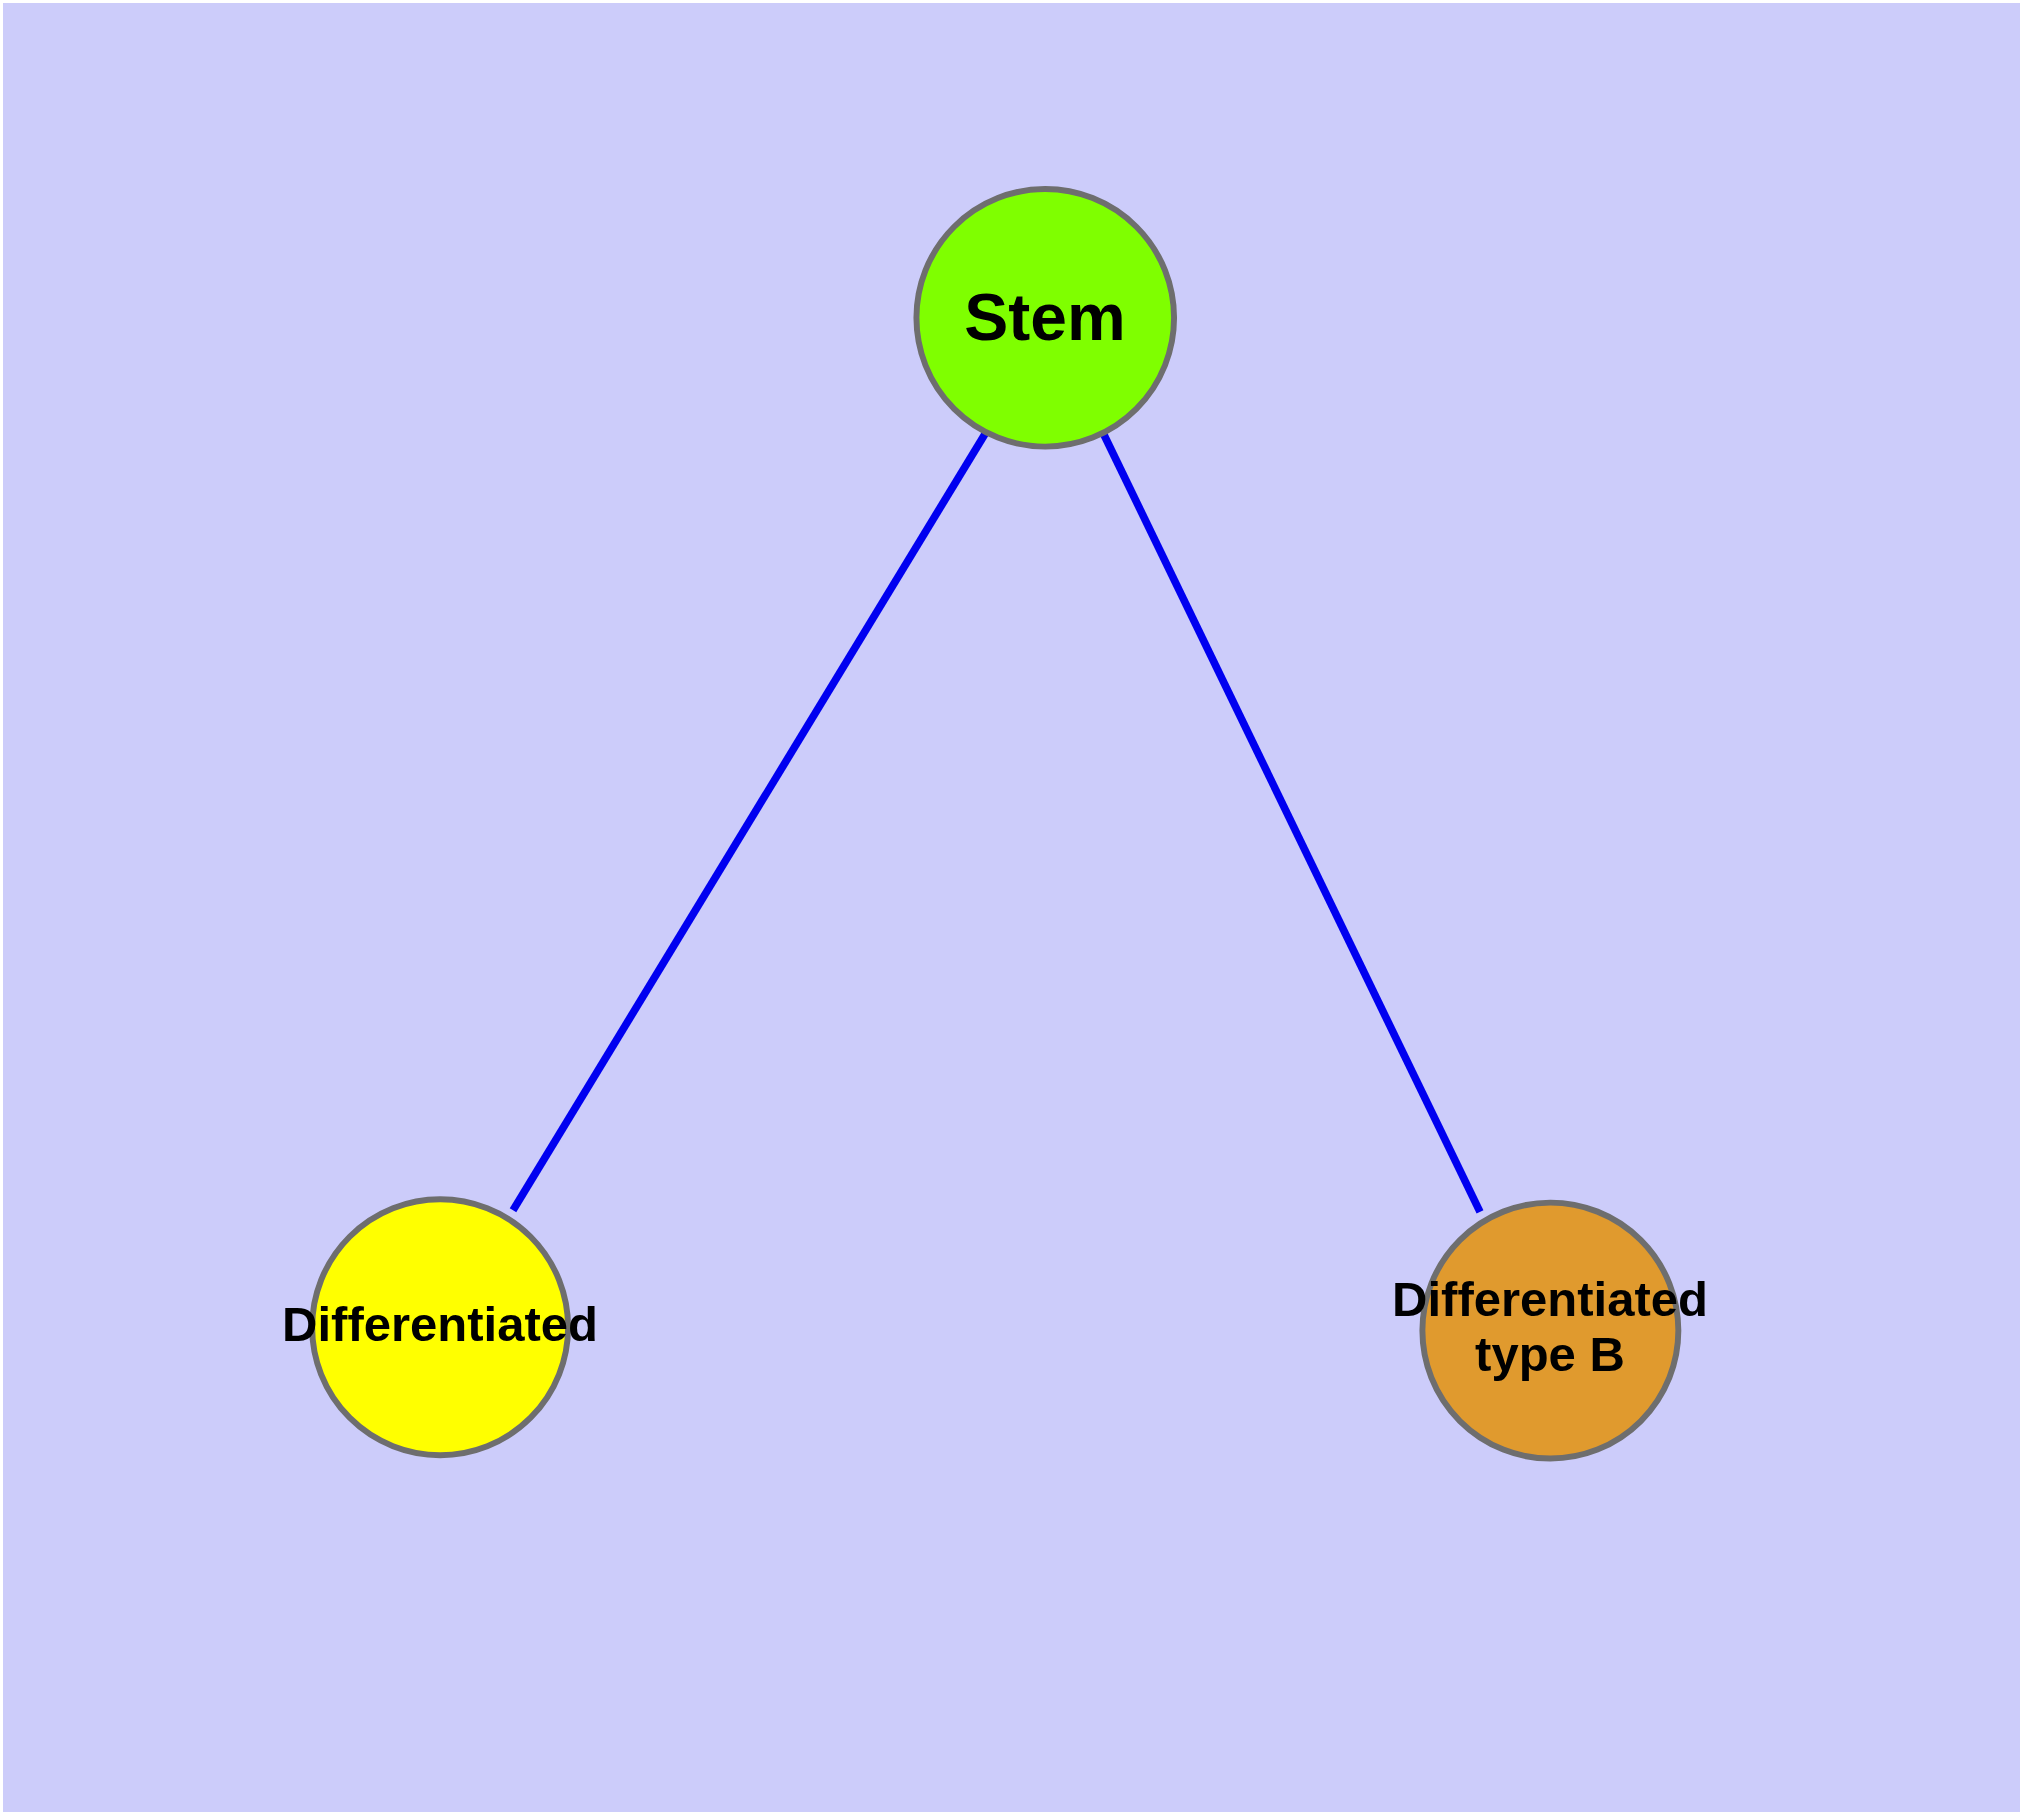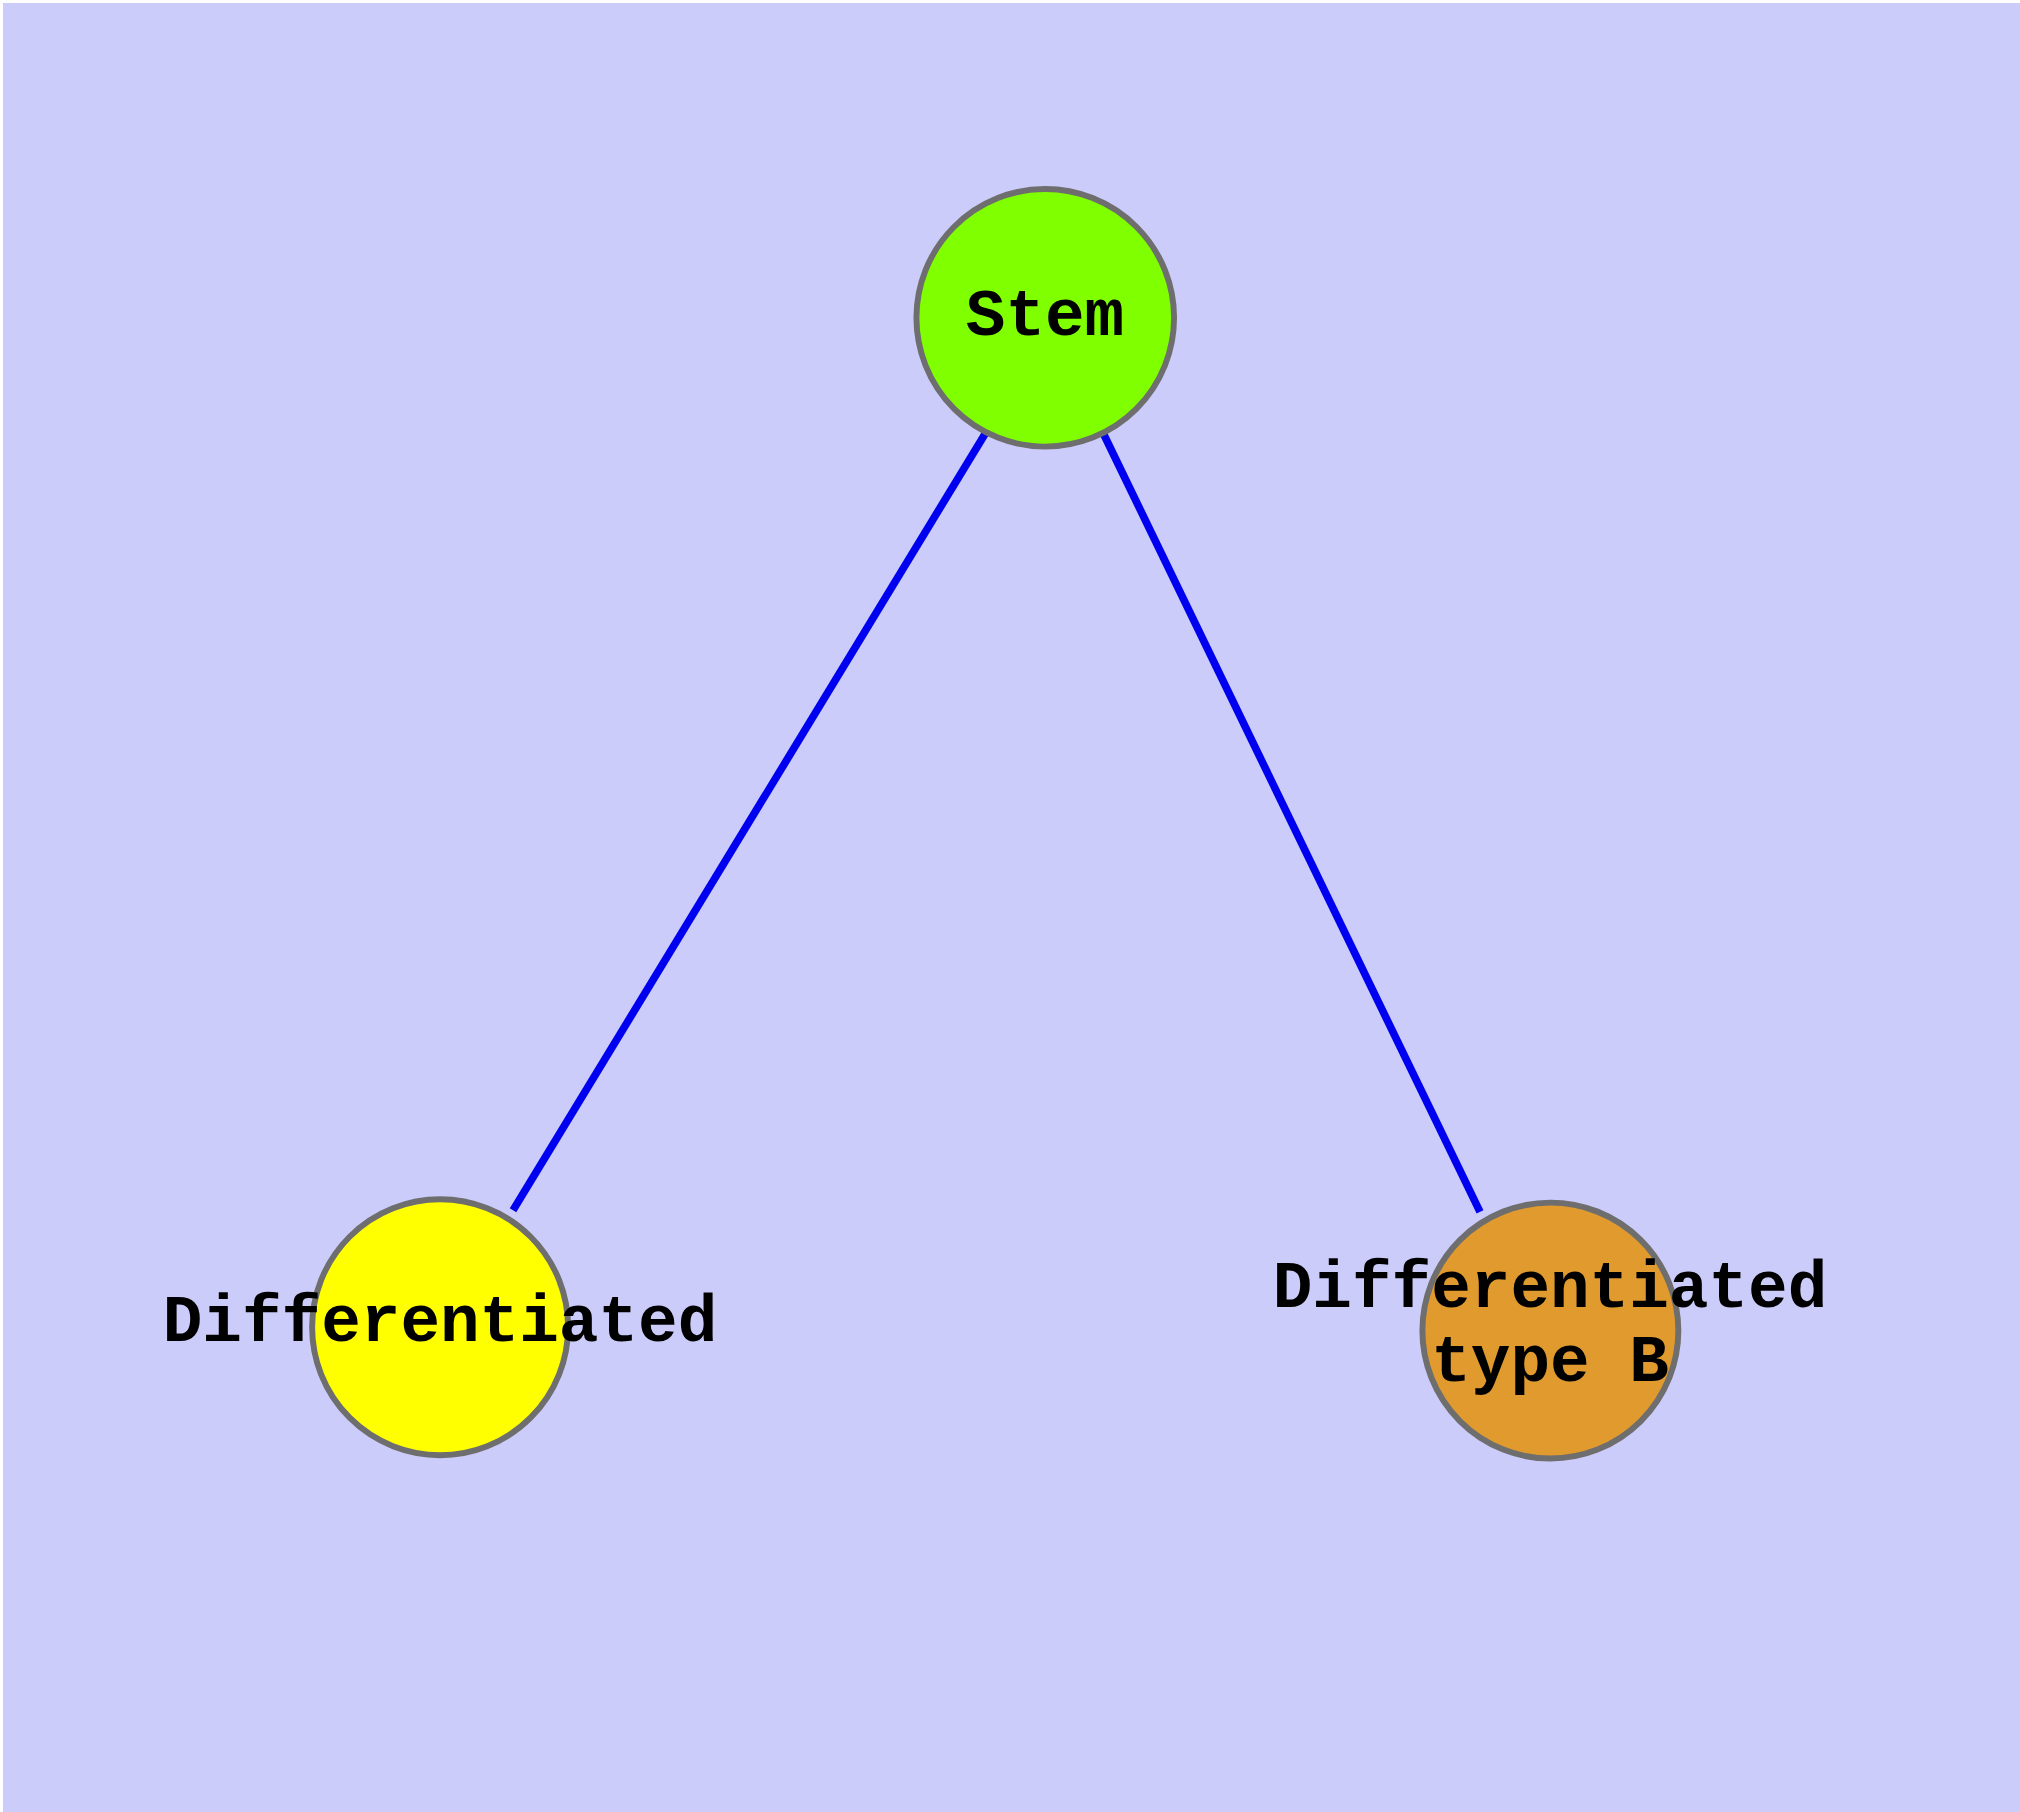--- a/index.html
+++ b/index.html
@@ -43,27 +43,27 @@
   }
   .node-label {
     position: absolute;
     color: #000000;
     font-weight: bold;
     text-align: center;
     line-height: 1.12;
     white-space: pre;
     pointer-events: none;
     transform: translate(-50%, -50%);
-    font-family: Liberation Mono, monospace;
+    font-family: Liberation Sans, sans-serif;
   }
   #label-stem {
     font-size: 66px;
   }
   #label-diff-a, #label-diff-b {
-    font-size: 66px;
+    font-size: 49px;
   }
 </style>
 </head>
 <body>
 
 <div id="canvas">
 
   <div id="plot-bg" style="background: rgb(204, 204, 250);"></div>
 
   <svg id="graph-svg" viewBox="0 0 2384 2138" xmlns="http://www.w3.org/2000/svg">

